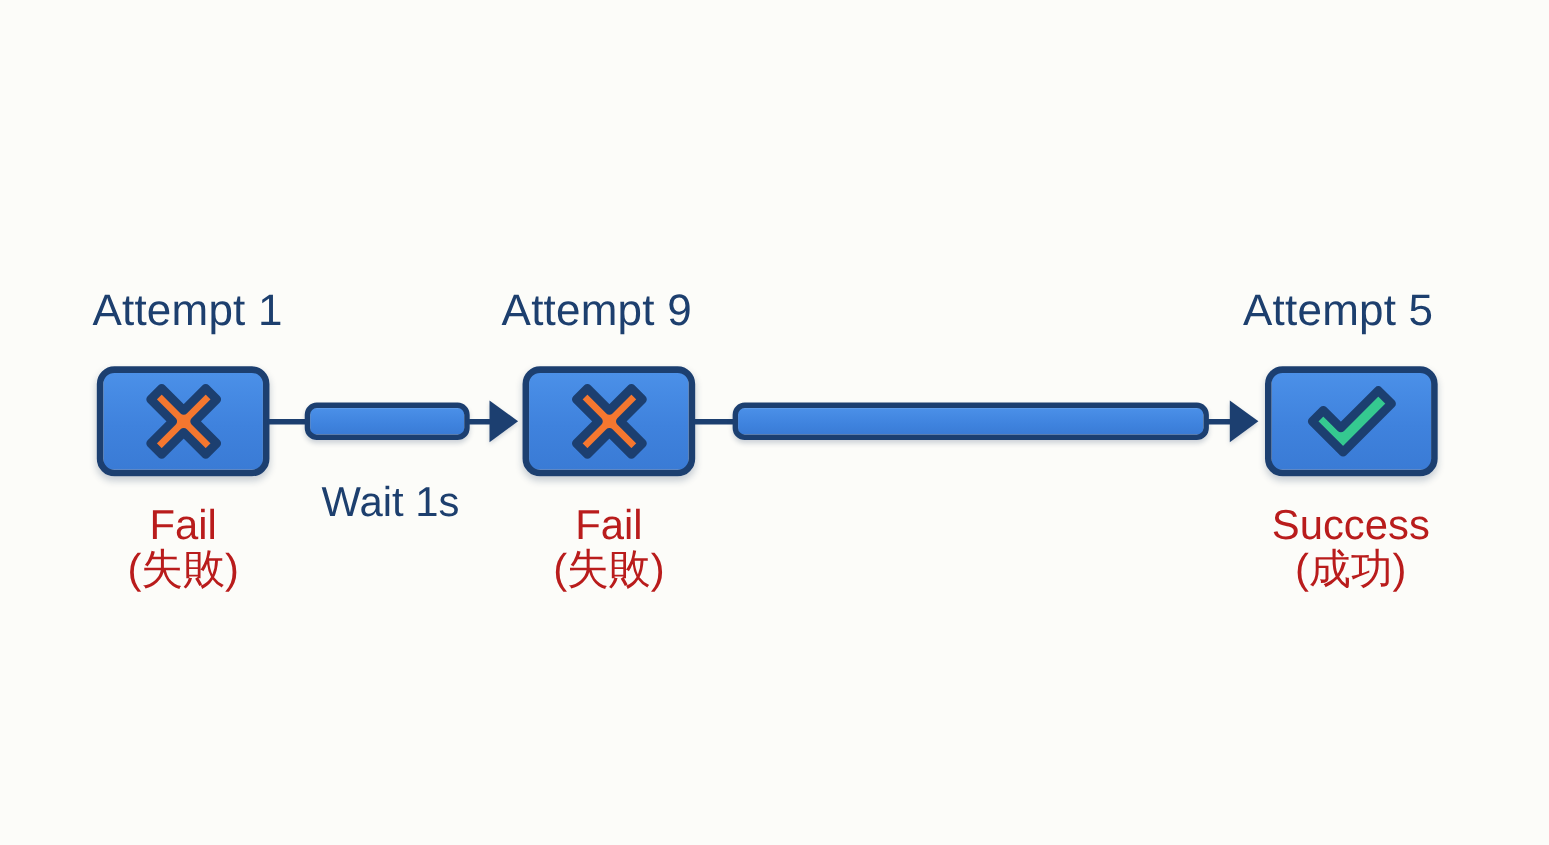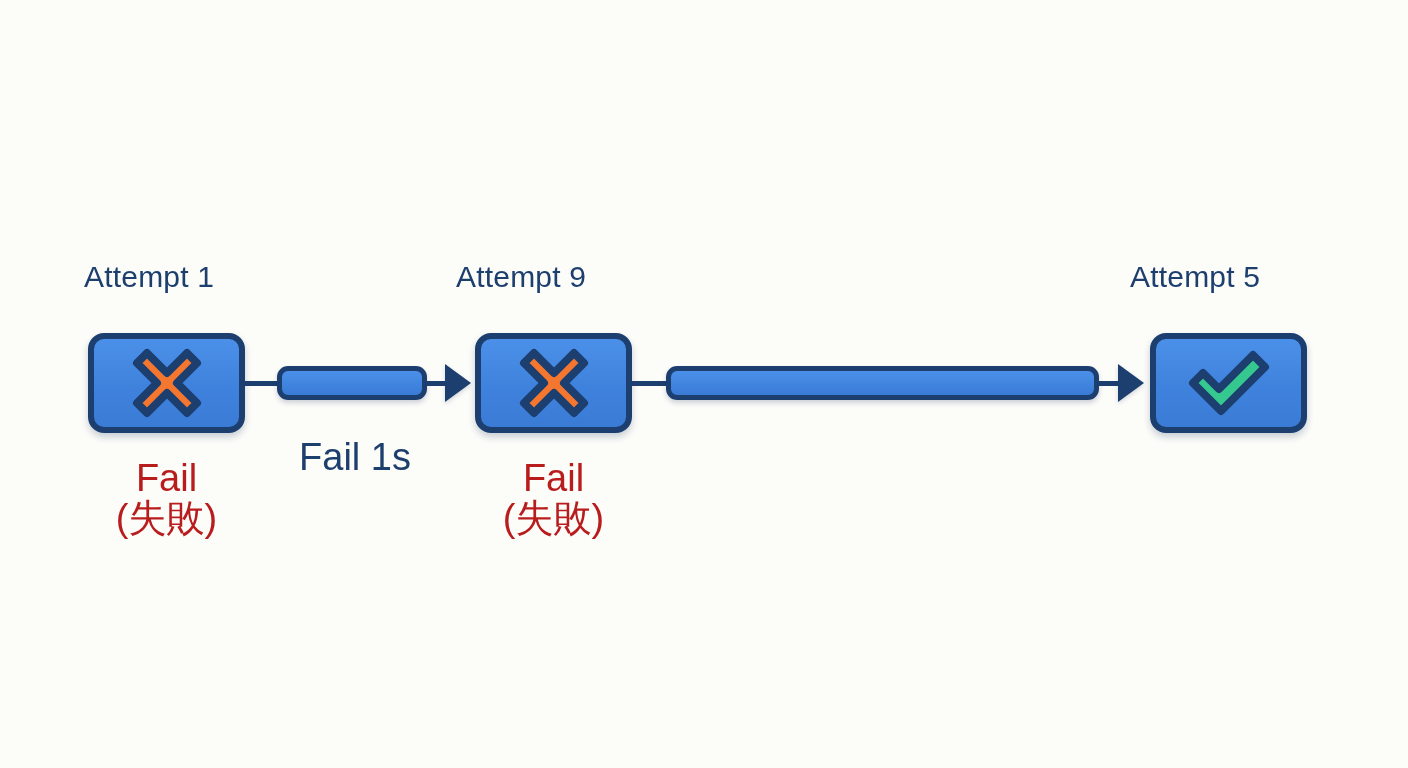--- a/index.html
+++ b/index.html
@@ -20,21 +20,21 @@
     left: 0;
     top: 0;
     width: 1408px;
     height: 768px;
   }
 
   
   .attempt-label {
     position: absolute;
     color: #1d3f6e;
-    font-size: 30px;
+    font-size: 40px;
     font-weight: 400;
     letter-spacing: 0.2px;
     white-space: nowrap;
     line-height: 1;
     text-align: center;
   }
 
   
   .node-box {
     position: absolute;
@@ -121,21 +121,21 @@
 
   <div class="status-caption" style="left:88px; top:458px; width:157px;">
     <span class="en">Fail</span>
     <span class="cjk">(失敗)</span>
   </div>
 
   <div class="conn-line" style="left:243px; top:381px; width:36px;"></div>
   <div class="wait-bar" style="left:277px; top:366px; width:150px;"></div>
   <div class="conn-line" style="left:425px; top:381px; width:22px;"></div>
   <div class="arrow-head" style="left:445px; top:364px;"></div>
-  <div class="wait-label" style="left:265px; top:438px; width:180px;">Fail 1s</div>
+  <div class="wait-label" style="left:265px; top:438px; width:180px;">Wait 1s</div>
 
   <div class="attempt-label" style="left:456px; top:262px;">Attempt 9</div>
 
   <div class="node-box" style="left:475px; top:333px;">
     <span>
       <svg width="86" height="74" viewBox="0 0 86 74">
         <g transform="translate(43,37)">
           <path d="M -30 -20 L -20 -30 L 0 -10 L 20 -30 L 30 -20 L 10 0 L 30 20 L 20 30 L 0 10 L -20 30 L -30 20 L -10 0 Z" fill="#f5772f" stroke="#1c3f70" stroke-width="8" stroke-linejoin="round"></path>
         </g>
       </svg>
@@ -155,14 +155,18 @@
   <div class="attempt-label" style="left:1130px; top:262px;">Attempt 5</div>
 
   <div class="node-box" style="left:1150px; top:333px;">
     <span>
       <svg width="96" height="80" viewBox="0 0 96 80">
         <path d="M 12 40 L 22 30 L 38 46 L 72 12 L 84 24 L 40 68 Z" fill="#35c990" stroke="#1c3f70" stroke-width="8" stroke-linejoin="round"></path>
       </svg>
     </span>
   </div>
 
+  <div class="status-caption" style="left:1108px; top:458px; width:240px;">
+    <span class="en">Success</span>
+    <span class="cjk">(成功)</span>
+  </div>
 
 </div>
 
 </body></html>

